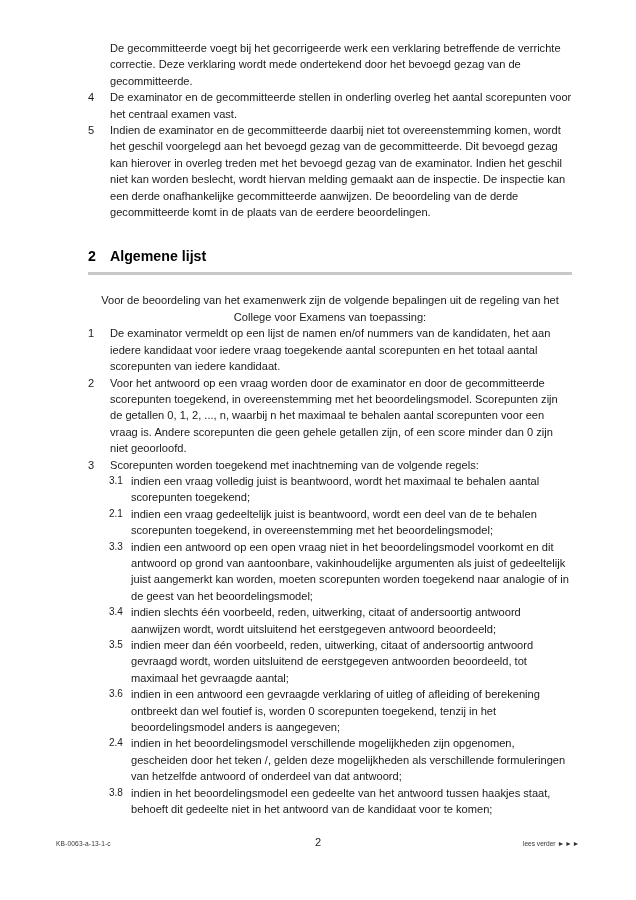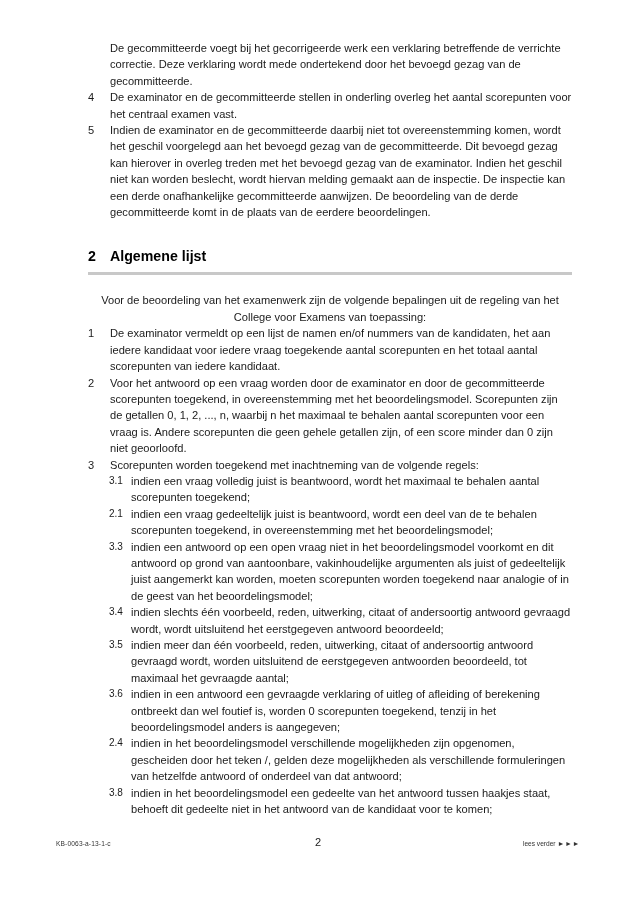--- a/index.html
+++ b/index.html
@@ -199,21 +199,21 @@
       <li class="sub-item">
         <span class="marker">2.1</span>
         <span>indien een vraag gedeeltelijk juist is beantwoord, wordt een deel van de te behalen scorepunten toegekend, in overeenstemming met het beoordelingsmodel;</span>
       </li>
       <li class="sub-item">
         <span class="marker">3.3</span>
         <span>indien een antwoord op een open vraag niet in het beoordelingsmodel voorkomt en dit antwoord op grond van aantoonbare, vakinhoudelijke argumenten als juist of gedeeltelijk juist aangemerkt kan worden, moeten scorepunten worden toegekend naar analogie of in de geest van het beoordelingsmodel;</span>
       </li>
       <li class="sub-item">
         <span class="marker">3.4</span>
-        <span>indien slechts één voorbeeld, reden, uitwerking, citaat of andersoortig antwoord gevraagd wordt, wordt uitsluitend het eerstgegeven antwoord beoordeeld;</span>
+        <span>indien slechts één voorbeeld, reden, uitwerking, citaat of andersoortig antwoord aanwijzen wordt, wordt uitsluitend het eerstgegeven antwoord beoordeeld;</span>
       </li>
       <li class="sub-item">
         <span class="marker">3.5</span>
         <span>indien meer dan één voorbeeld, reden, uitwerking, citaat of andersoortig antwoord gevraagd wordt, worden uitsluitend de eerstgegeven antwoorden beoordeeld, tot maximaal het gevraagde aantal;</span>
       </li>
       <li class="sub-item">
         <span class="marker">3.6</span>
         <span>indien in een antwoord een gevraagde verklaring of uitleg of afleiding of berekening ontbreekt dan wel foutief is, worden 0 scorepunten toegekend, tenzij in het beoordelingsmodel anders is aangegeven;</span>
       </li>
       <li class="sub-item">

